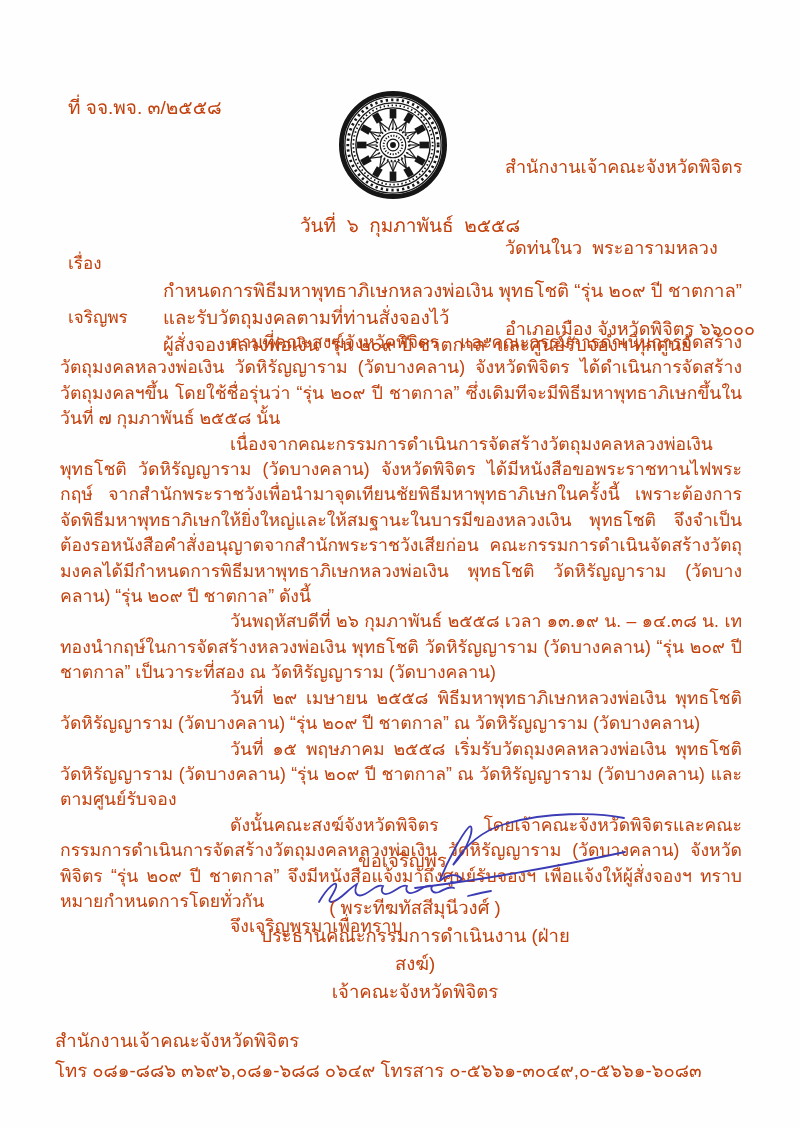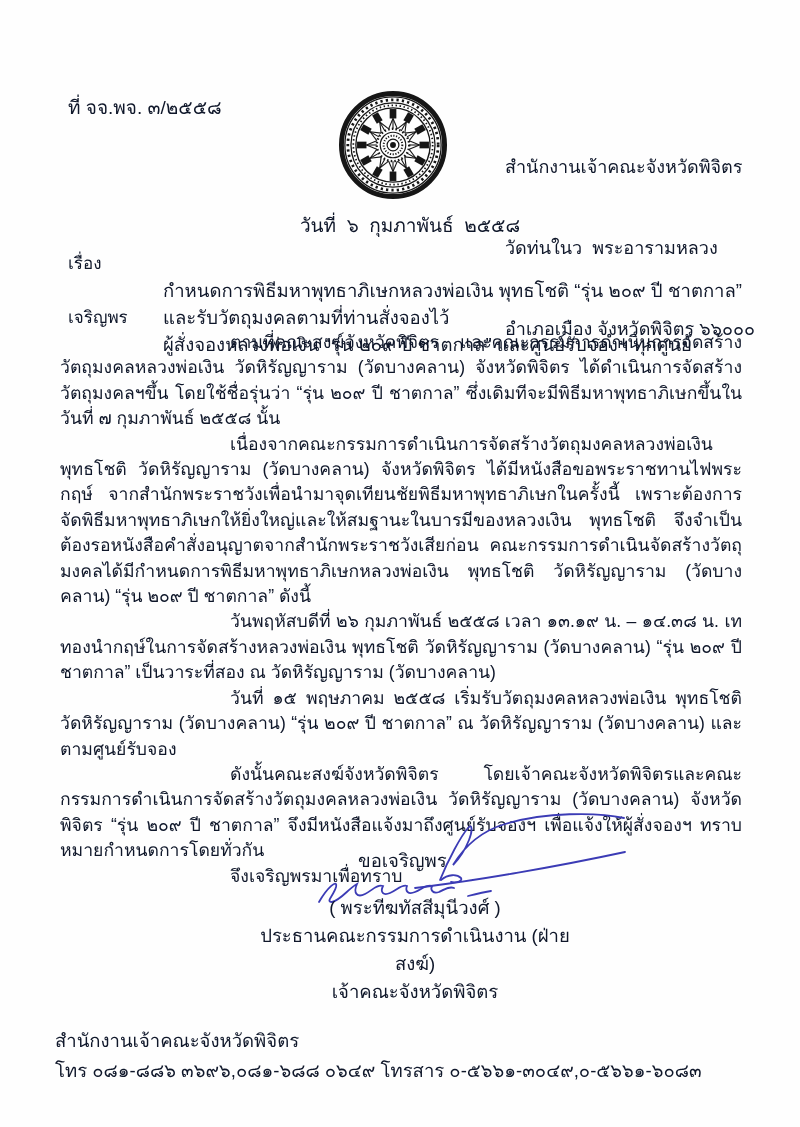--- a/index.html
+++ b/index.html
@@ -2,21 +2,21 @@
 <html lang="th"><head>
 <meta charset="utf-8">
 <style>
   html,body{margin:0;padding:0;background:#e9e9e9;}
   .page{
     position:relative;
     width:800px;height:1127px;
     margin:0 auto;
     background:#fefefe;
     font-family:"Liberation Sans","DejaVu Sans",sans-serif;
-    color:#0f172a;
+    color:#c2410c;
     overflow:hidden;
   }
   .abs{position:absolute;}
   .pre{white-space:pre-wrap;}
   .ref{left:68px;top:92px;font-size:19px;}
   .emblem{left:337px;top:90px;width:112px;height:110px;}
   .office{left:505px;top:100px;font-size:18px;line-height:27px;}
   .date{left:0;top:210px;width:820px;text-align:center;font-size:19px;}
   .row-label{left:68px;font-size:17px;}
   .row-value{left:163px;width:579px;font-size:18.5px;line-height:27px;text-align:justify;margin-top:28px;}
@@ -93,20 +93,21 @@
   <div class="abs row-label subject-label">เรื่อง</div>
   <div class="abs row-value subject-value">กำหนดการพิธีมหาพุทธาภิเษกหลวงพ่อเงิน พุทธโชติ “รุ่น ๒๐๙ ปี ชาตกาล” และรับวัตถุมงคลตามที่ท่านสั่งจองไว้</div>
 
   <div class="abs row-label salute-label">เจริญพร</div>
   <div class="abs row-value salute-value">ผู้สั่งจองหลวงพ่อเงิน “รุ่น ๒๐๙ ปี ชาตกาล” และศูนย์รับจองฯ ทุกศูนย์</div>
 
   <div class="abs body">
     <p>ตามที่คณะสงฆ์จังหวัดพิจิตร และคณะกรรมการดำเนินการจัดสร้างวัตถุมงคลหลวงพ่อเงิน วัดหิรัญญาราม (วัดบางคลาน) จังหวัดพิจิตร ได้ดำเนินการจัดสร้างวัตถุมงคลฯขึ้น โดยใช้ชื่อรุ่นว่า  “รุ่น ๒๐๙ ปี ชาตกาล” ซึ่งเดิมทีจะมีพิธีมหาพุทธาภิเษกขึ้นในวันที่ ๗ กุมภาพันธ์ ๒๕๕๘ นั้น</p>
     <p>เนื่องจากคณะกรรมการดำเนินการจัดสร้างวัตถุมงคลหลวงพ่อเงิน พุทธโชติ วัดหิรัญญาราม (วัดบางคลาน) จังหวัดพิจิตร ได้มีหนังสือขอพระราชทานไฟพระกฤษ์  จากสำนักพระราชวังเพื่อนำมาจุดเทียนชัยพิธีมหาพุทธาภิเษกในครั้งนี้ เพราะต้องการจัดพิธีมหาพุทธาภิเษกให้ยิ่งใหญ่และให้สมฐานะในบารมีของหลวงเงิน พุทธโชติ จึงจำเป็นต้องรอหนังสือคำสั่งอนุญาตจากสำนักพระราชวังเสียก่อน  คณะกรรมการดำเนินจัดสร้างวัตถุมงคลได้มีกำหนดการพิธีมหาพุทธาภิเษกหลวงพ่อเงิน พุทธโชติ วัดหิรัญญาราม (วัดบางคลาน) “รุ่น ๒๐๙ ปี ชาตกาล” ดังนี้</p>
     <p>วันพฤหัสบดีที่ ๒๖ กุมภาพันธ์  ๒๕๕๘ เวลา ๑๓.๑๙ น. – ๑๔.๓๘ น. เททองนำกฤษ์ในการจัดสร้างหลวงพ่อเงิน พุทธโชติ วัดหิรัญญาราม (วัดบางคลาน) “รุ่น ๒๐๙ ปี ชาตกาล” เป็นวาระที่สอง ณ วัดหิรัญญาราม (วัดบางคลาน)</p>
+    <p>วันที่ ๒๙ เมษายน ๒๕๕๘ พิธีมหาพุทธาภิเษกหลวงพ่อเงิน พุทธโชติ วัดหิรัญญาราม (วัดบางคลาน) “รุ่น ๒๐๙ ปี ชาตกาล” ณ วัดหิรัญญาราม (วัดบางคลาน)</p>
     <p>วันที่ ๑๕ พฤษภาคม ๒๕๕๘ เริ่มรับวัตถุมงคลหลวงพ่อเงิน พุทธโชติ วัดหิรัญญาราม (วัดบางคลาน) “รุ่น ๒๐๙ ปี ชาตกาล” ณ วัดหิรัญญาราม (วัดบางคลาน) และตามศูนย์รับจอง</p>
     <p>ดังนั้นคณะสงฆ์จังหวัดพิจิตร โดยเจ้าคณะจังหวัดพิจิตรและคณะกรรมการดำเนินการจัดสร้างวัตถุมงคลหลวงพ่อเงิน วัดหิรัญญาราม (วัดบางคลาน) จังหวัดพิจิตร “รุ่น ๒๐๙ ปี ชาตกาล” จึงมีหนังสือแจ้งมาถึงศูนย์รับจองฯ เพื่อแจ้งให้ผู้สั่งจองฯ ทราบหมายกำหนดการโดยทั่วกัน</p>
     <p>จึงเจริญพรมาเพื่อทราบ</p>
   </div>
 
   <div class="abs sig-salute">ขอเจริญพร</div>
 
   <svg class="abs sig-ink" viewBox="0 0 330 100" width="330" height="100" aria-hidden="true">
     <g fill="none" stroke="#3b3bb5" stroke-width="1.8" stroke-linecap="round">
       <path d="M110,82 C170,75 255,60 320,46"></path>

